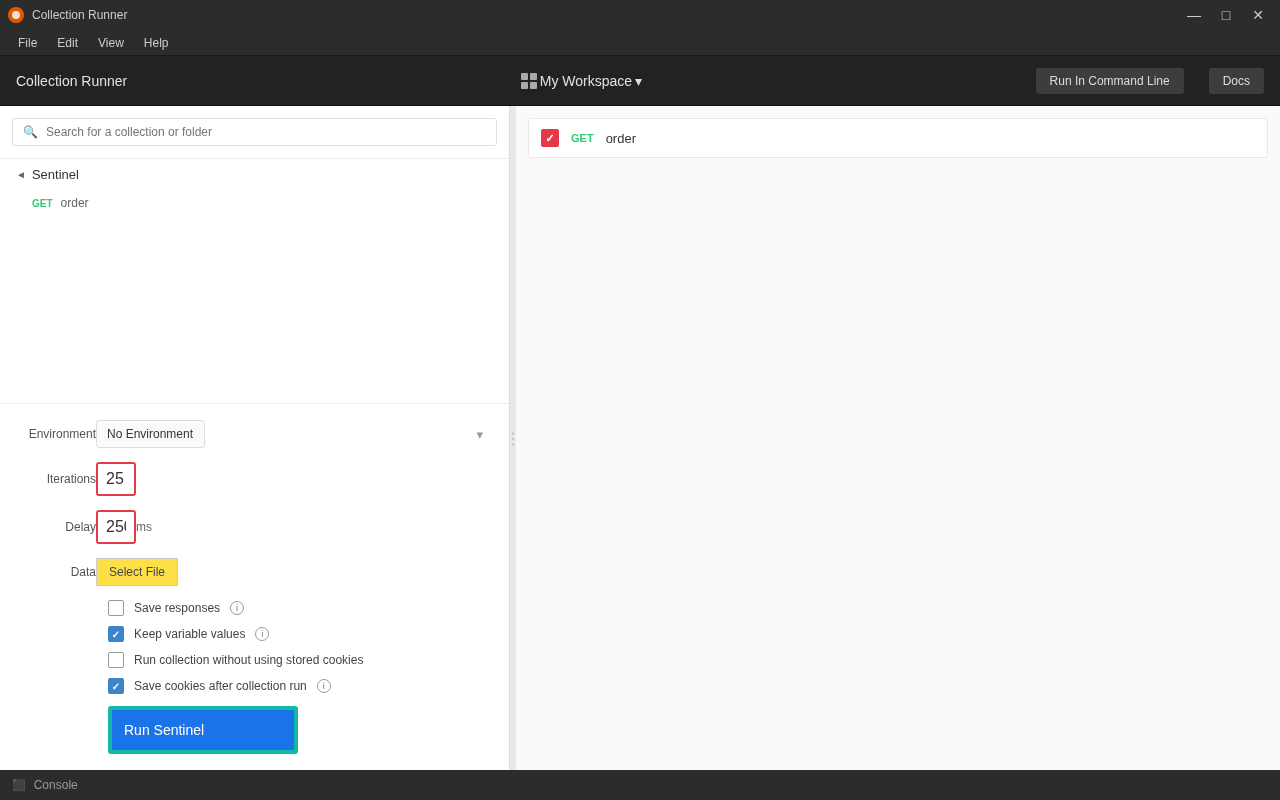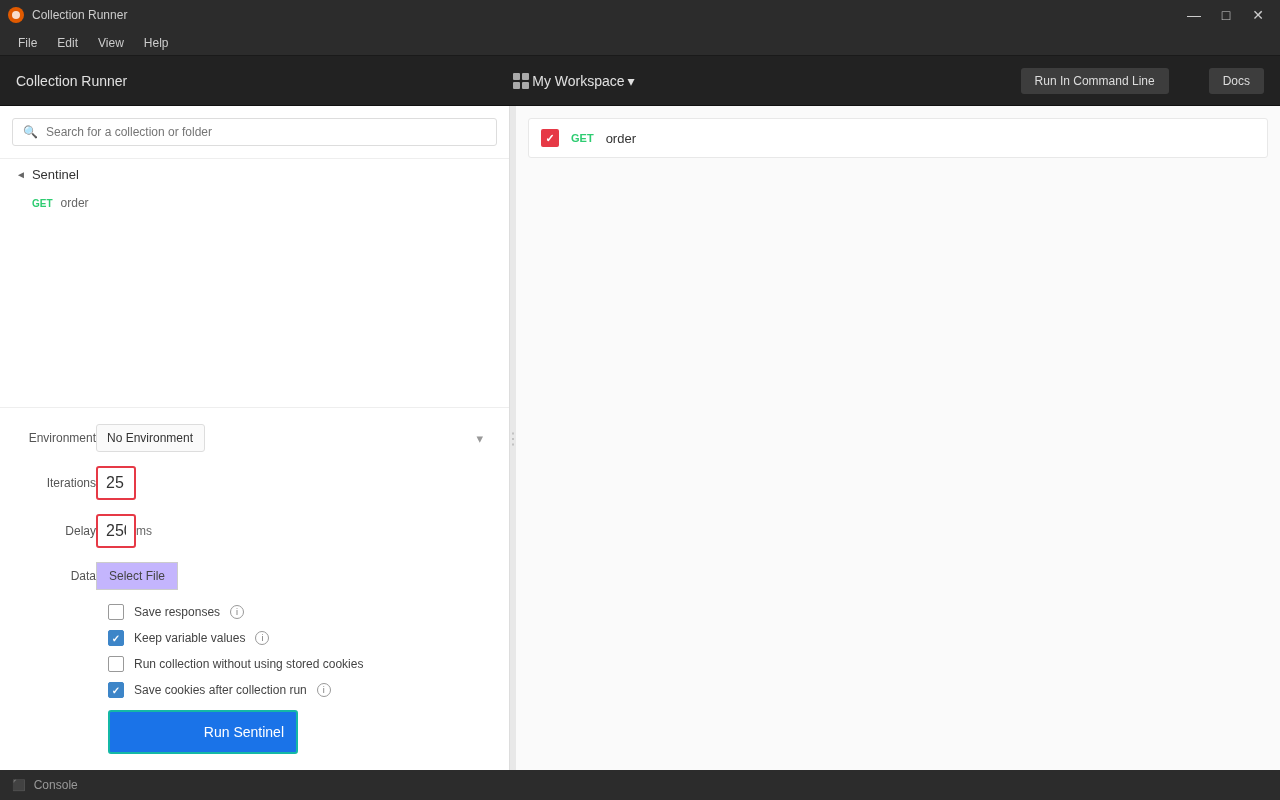--- a/index.html
+++ b/index.html
@@ -25,21 +25,21 @@
 
     
     .header {
       display: flex; align-items: center; background: #222; height: 50px;
       padding: 0 16px; color: #fff; border-bottom: 1px solid #111;
     }
     .header-title { font-size: 14px; font-weight: 500; color: #e0e0e0; flex: 0 0 auto; }
     .header-workspace { display: flex; align-items: center; flex: 1; justify-content: center; gap: 3px; cursor: pointer; color: #e0e0e0; font-size: 14px; font-weight: 500; }
     .workspace-icon { display: grid; grid-template-columns: 1fr 1fr; gap: 2px; width: 16px; height: 16px; }
     .workspace-icon-cell { background: #aaa; border-radius: 1px; }
-    .header-actions { display: flex; gap: 23px; }
+    .header-actions { display: flex; gap: 8px; }
     .btn-command { background: #3d3d3d; color: #ddd; border: none; padding: 6px 14px; border-radius: 3px; cursor: pointer; font-size: 12px; }
     .btn-docs { background: #3d3d3d; color: #ddd; border: none; padding: 6px 14px; border-radius: 3px; cursor: pointer; font-size: 12px; margin-left: 17px; }
 
     
     .main-layout { display: flex; height: calc(800px - 30px - 26px - 50px - 30px); }
 
     
     .left-panel { width: 510px; background: #fff; border-right: 1px solid #ddd; display: flex; flex-direction: column; }
 
     .search-area { padding: 12px; border-bottom: 1px solid #eee; }
@@ -57,31 +57,31 @@
 
     
     .config-area { padding: 16px; border-top: 1px solid #eee; background: #fff; }
     .config-row { display: flex; align-items: center; margin-bottom: 14px; }
     .config-label { width: 80px; text-align: right; font-size: 12px; color: #555; }
     .config-select { flex: 1; padding: 6px 10px; border: 1px solid #ddd; border-radius: 3px; font-size: 12px; background: #fafafa; color: #333; appearance: none; cursor: pointer; }
     .config-select-wrap { flex: 1; position: relative; }
     .config-select-wrap::after { content: '▾'; position: absolute; right: 10px; top: 50%; transform: translateY(-50%); color: #999; pointer-events: none; }
     .config-input { width: 40px; padding: 6px 8px; border: 2px solid #e63946; border-radius: 3px; font-size: 16px; color: #333; outline: none; }
     .config-unit { font-size: 12px; color: #666; }
-    .select-file-btn { background: #c4b5fd; border: 1px solid #ccc; border-radius: 0; padding: 6px 12px; font-size: 12px; cursor: pointer; color: #444; }
+    .select-file-btn { background: #fde047; border: 1px solid #ccc; border-radius: 0; padding: 6px 12px; font-size: 12px; cursor: pointer; color: #444; }
 
     .checkbox-row { display: flex; align-items: center; gap: 10px; margin-bottom: 10px; padding-left: 92px; }
     .checkbox { width: 16px; height: 16px; border: 1px solid #999; border-radius: 2px; display: flex; align-items: center; justify-content: center; cursor: pointer; flex-shrink: 0; }
     .checkbox.checked { background: #3d85c8; border-color: #3d85c8; }
     .checkbox.unchecked { background: #fff; }
     .checkbox-check { color: #fff; font-size: 10px; font-weight: bold; }
     .checkbox-label { font-size: 12px; color: #444; }
     .info-icon { width: 14px; height: 14px; border: 1px solid #999; border-radius: 50%; display: flex; align-items: center; justify-content: center; font-size: 9px; color: #777; cursor: pointer; flex-shrink: 0; }
 
-    .run-btn { display: block; width: 190px; margin: 12px 0 0 92px; background: #1a73e8; color: #fff; border: 2px solid #14b8a6; border-radius: 3px; padding: 12px; font-size: 14px; font-weight: 500; cursor: pointer; text-align: right; }
+    .run-btn { display: block; width: 190px; margin: 12px 0 0 92px; background: #1a73e8; color: #fff; border: 4px solid #14b8a6; border-radius: 3px; padding: 12px; font-size: 14px; font-weight: 500; cursor: pointer; text-align: left; }
 
     
     .divider { width: 6px; background: #e8e8e8; cursor: col-resize; position: relative; }
     .divider::after { content: '⋮'; position: absolute; top: 50%; left: 50%; transform: translate(-50%, -50%); color: #bbb; font-size: 16px; }
 
     
     .right-panel { flex: 1; background: #fafafa; display: flex; flex-direction: column; }
     .run-order-header { display: flex; align-items: center; justify-content: space-between; padding: 10px 16px; border-bottom: 1px solid #e0e0e0; background: #fafafa; }
     .run-order-label { font-size: 11px; color: #999; font-weight: 600; letter-spacing: 0.5px; text-transform: uppercase; }
     .run-order-actions { display: flex; gap: 12px; }

